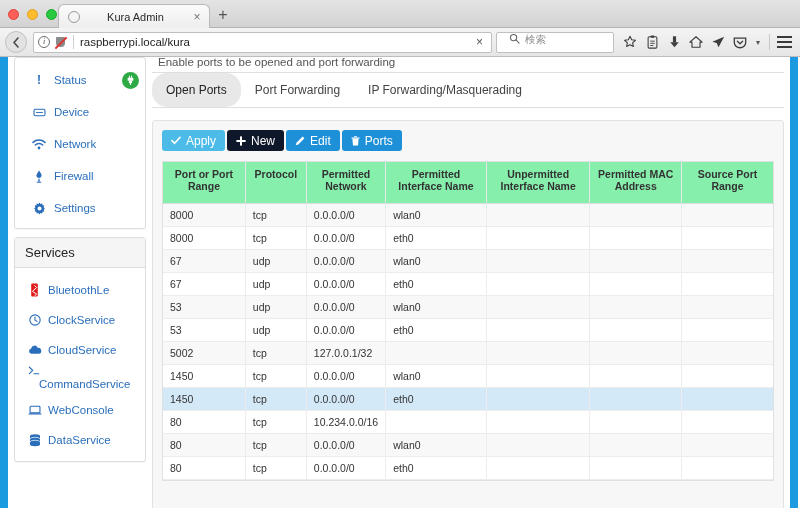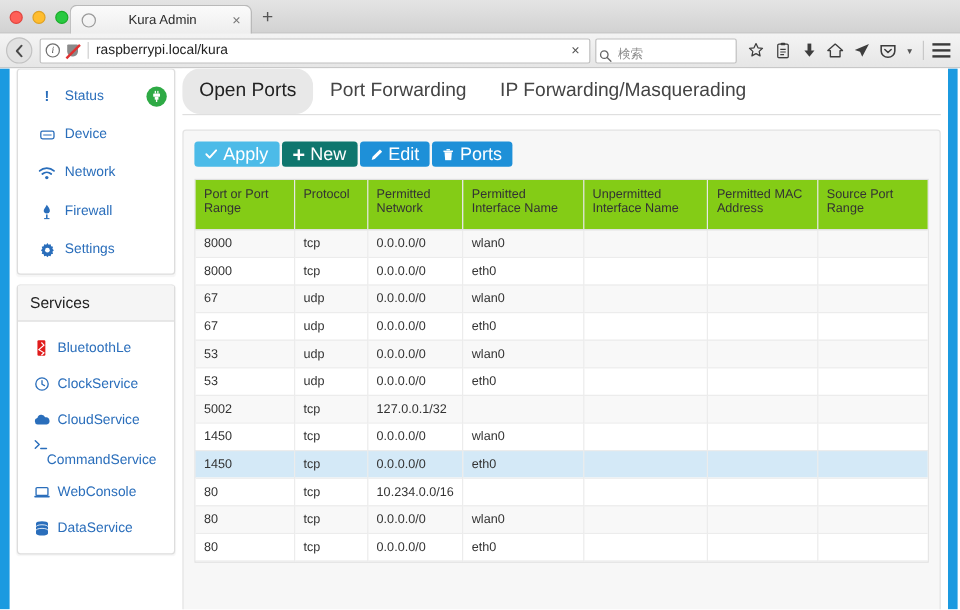--- a/index.html
+++ b/index.html
@@ -75,21 +75,21 @@
     position: absolute; left: -1px; top: 6px; width: 16px; height: 2px;
     background: #e03030; transform: rotate(-45deg);
   }
   .url-sep { width: 1px; height: 14px; background: #cfcfcf; margin: 0 6px; flex: none; }
   .url-text { font-size: 11.5px; color: #222; white-space: nowrap; overflow: hidden; }
   .url-clear { margin-left: auto; font-size: 12px; color: #555; padding: 0 4px; flex: none; }
 
   .searchbar {
     width: 118px; height: 21px; background: #fff;
     border: 1px solid #c0c0c0; border-radius: 2px;
-    display: flex; align-items: flex-end; padding: 0 2px; flex: none;
+    display: flex; align-items: flex-start; padding: 0 12px; flex: none;
   }
   .search-ph { font-size: 10.5px; color: #8d8d8d; margin-left: 5px; }
   .mag { width: 11px; height: 11px; flex: none; }
 
   .tools { display: flex; align-items: center; gap: 2px; margin-left: 6px; flex: none; }
   .tool { width: 20px; height: 20px; display: flex; align-items: center; justify-content: center; color: #3d3d3d; }
   .tool svg { display: block; }
   .tool-caret { font-size: 8px; color: #555; width: 12px; text-align: center; }
   .tool-sep { width: 1px; height: 16px; background: #c8c8c8; margin: 0 3px; }
   .hamburger { width: 22px; display: flex; flex-direction: column; gap: 3px; align-items: center; margin-right: 5px; flex: none; }
@@ -140,42 +140,42 @@
 
   
   .main { position: absolute; left: 152px; top: 0; width: 632px; }
   .page-desc {
     font-size: 11.5px; color: #555; padding: 0 0 5px 6px;
     border-bottom: 1px solid #dfdfdf; height: 16px; overflow: hidden;
     line-height: 11px;
   }
   .tabs { display: flex; border-bottom: 1px solid #dfdfdf; background: #fff; }
   .tabitem {
-    padding: 10px 14px; font-size: 16px; color: #444; background: #fff; border-radius: 15px;
+    padding: 10px 14px; font-size: 12px; color: #444; background: #fff; border-radius: 15px;
   }
   .tabitem.active { background: #e8e8e8; color: #222; }
 
   .content-panel {
     margin-top: 12px; background: #f7f7f7; border: 1px solid #e2e2e2;
     border-radius: 3px; padding: 9px; height: 412px;
   }
   .btnbar { display: flex; gap: 2px; margin-bottom: 10px; }
   .btn {
     display: flex; align-items: center; gap: 5px;
     height: 21px; padding: 0 9px; border-radius: 3px;
-    font-size: 15px; color: #fff; border: none; white-space: nowrap;
+    font-size: 12px; color: #fff; border: none; white-space: nowrap;
   }
   .btn svg { display: block; }
 
   .tablewrap { background: #fff; border: 1px solid #e0e0e0; }
   table { width: 100%; border-collapse: collapse; table-layout: fixed; }
   thead th {
-    background: #84cc16; border-bottom: 1px solid #dcdcdc; border-right: 1px solid #e6e6e6;
-    font-size: 10.5px; color: #333; text-align: left; padding: 6px 7px;
-    font-weight: normal; line-height: 12px; vertical-align: top; height: 41px;
+    background: #86efac; border-bottom: 1px solid #dcdcdc; border-right: 1px solid #e6e6e6;
+    font-size: 10.5px; color: #333; text-align: center; padding: 6px 7px;
+    font-weight: bold; line-height: 12px; vertical-align: top; height: 41px;
   }
   thead th:last-child { border-right: none; }
   tbody td {
     border-bottom: 1px solid #ececec; border-right: 1px solid #ececec;
     font-size: 10.5px; color: #333; padding: 5px 7px; height: 20px;
   }
   tbody td:last-child { border-right: none; }
   tbody tr:nth-child(odd) { background: #f8f8f8; }
   tbody tr:nth-child(even) { background: #ffffff; }
   tbody tr.selected { background: #d4e9f7 !important; }
@@ -401,37 +401,38 @@
                 </svg>
             </span>
             <span class="si-label">DataService</span>
           </div>
 
         </div>
       </div>
     </div>
 
     <div class="main">
+      <div class="page-desc">Enable ports to be opened and port forwarding</div>
 
       <div class="tabs">
         <div class="tabitem active">Open Ports</div>
         <div class="tabitem">Port Forwarding</div>
         <div class="tabitem">IP Forwarding/Masquerading</div>
       </div>
 
       <div class="content-panel">
 
         <div class="btnbar">
           <button class="btn" style="background:#4cbbe8">
             <svg width="10" height="9" viewBox="0 0 11 9" aria-hidden="true">
                 <path d="M1 4.6 L4 7.6 L10 1" fill="none" stroke="#fff" stroke-width="1.8" stroke-linecap="round" stroke-linejoin="round"></path>
               </svg>
             <span>Apply</span>
           </button>
-          <button class="btn" style="background:#0f766e">
+          <button class="btn" style="background:#0f172a">
             <svg width="10" height="10" viewBox="0 0 10 10" aria-hidden="true">
                 <rect x="4" y="0.4" width="2" height="9.2" fill="#fff"></rect>
                 <rect x="0.4" y="4" width="9.2" height="2" fill="#fff"></rect>
               </svg>
             <span>New</span>
           </button>
           <button class="btn" style="background:#1e90d8">
             <svg width="10" height="10" viewBox="0 0 11 11" aria-hidden="true">
                 <path d="M8.4 0.6 L10.4 2.6 L3.6 9.4 L0.8 10.2 L1.6 7.4 Z" fill="#fff"></path>
               </svg>

